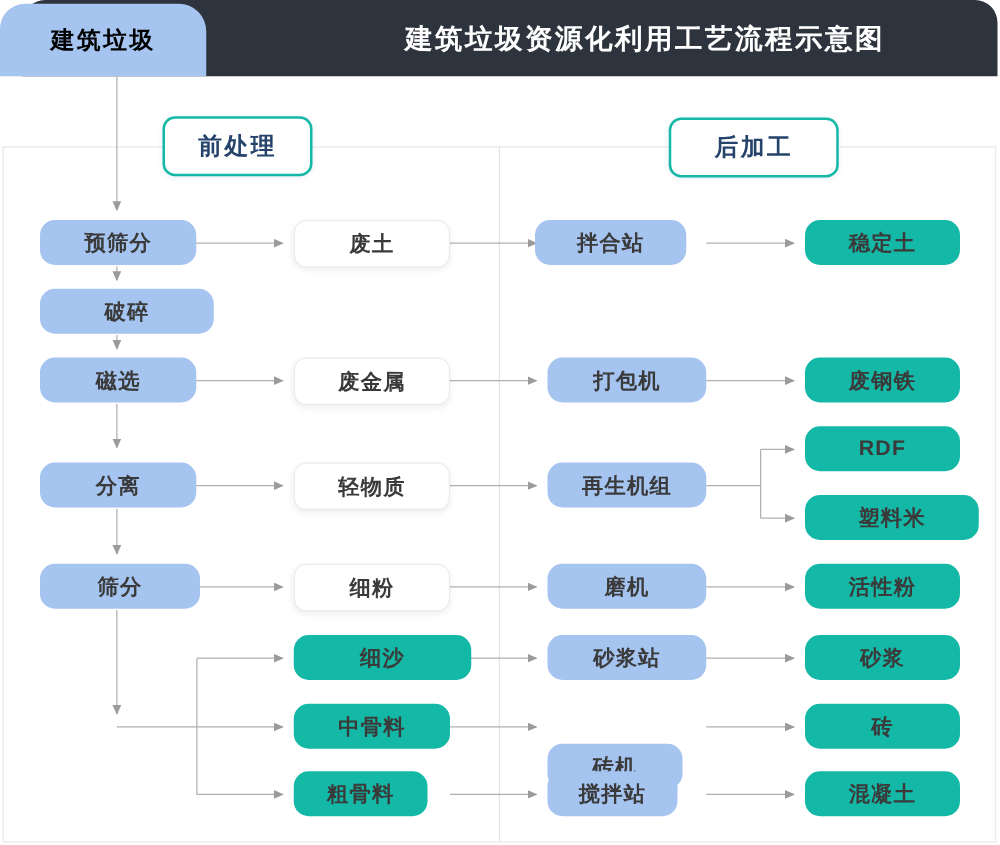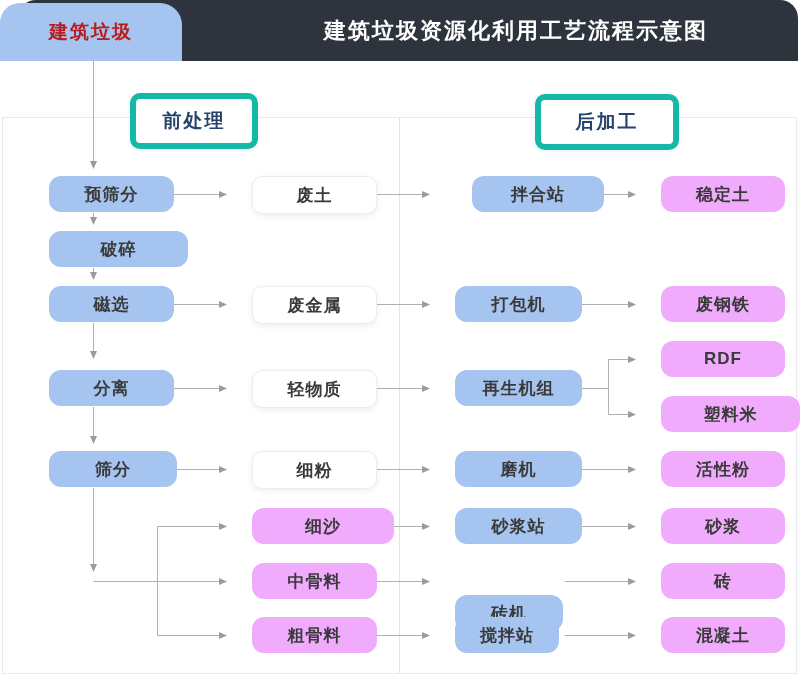--- a/index.html
+++ b/index.html
@@ -12,54 +12,54 @@
   .banner{
     position:absolute;left:18px;top:0;right:2px;height:61px;
     background:#2e343d;border-radius:18px 18px 0 0;
   }
   .banner-title{
     position:absolute;left:198px;top:0;width:600px;height:61px;
     display:flex;align-items:center;justify-content:center;
     color:#ffffff;font-size:22px;font-weight:bold;letter-spacing:2px;
   }
   .tab{
-    position:absolute;left:0;top:3px;width:182px;height:58px;
+    position:absolute;left:0;top:3px;width:165px;height:58px;
     background:#a5c4f0;border-radius:20px 22px 0 0;
     display:flex;align-items:center;justify-content:center;
-    color:#b91c1c;font-size:19px;font-weight:bold;letter-spacing:2px;
+    color:#000000;font-size:19px;font-weight:bold;letter-spacing:2px;
   }
   
   .frame{
     position:absolute;left:2px;top:117px;width:793px;height:555px;
     border:1px solid #e9e9ee;background:#ffffff;
   }
   .divider{
     position:absolute;left:399px;top:117px;width:1px;height:556px;
     background:#e3e3ee;
   }
   
   .badge{
     position:absolute;height:44px;background:#ffffff;
-    border:6px solid #14b8a6;border-radius:10px;
+    border:2px solid #14b8a6;border-radius:10px;
     display:flex;align-items:center;justify-content:center;
     color:#25436b;font-size:19px;font-weight:bold;letter-spacing:2px;
     box-shadow:0 1px 4px rgba(120,150,200,.15);z-index:5;
   }
   .badge.pre{left:130px;top:93px;width:116px;}
   .badge.post{left:535px;top:94px;width:132px;}
   
   svg.wires{position:absolute;left:0;top:0;z-index:1;}
   
   .node{
     position:absolute;height:36px;z-index:2;
     display:flex;align-items:center;justify-content:center;
-    font-size:17px;font-weight:bold;color:#3a3a3a;letter-spacing:1px;margin-left:17px;
+    font-size:17px;font-weight:bold;color:#3a3a3a;letter-spacing:1px;
   }
   .node.blue{background:#a5c4f0;border-radius:12px;}
-  .node.yellow{background:#f0abfc;border-radius:12px;}
+  .node.yellow{background:#14b8a6;border-radius:12px;}
   .node.white{
     background:#ffffff;border:1px solid #ececec;border-radius:10px;
     box-shadow:0 2px 6px rgba(0,0,0,.07);
   }
 </style>
 </head>
 <body>
 
 <div class="banner">
   <div class="banner-title">建筑垃圾资源化利用工艺流程示意图</div>
@@ -124,23 +124,23 @@
 <div class="node blue" style="left:32px;top:286px;width:125px">磁选</div>
 <div class="node blue" style="left:32px;top:370px;width:125px">分离</div>
 <div class="node blue" style="left:32px;top:451px;width:128px">筛分</div>
 
 <div class="node white" style="left:235px;top:176px;width:123px">废土</div>
 <div class="node white" style="left:235px;top:286px;width:123px">废金属</div>
 <div class="node white" style="left:235px;top:370px;width:123px">轻物质</div>
 <div class="node white" style="left:235px;top:451px;width:123px">细粉</div>
 <div class="node yellow" style="left:235px;top:508px;width:142px">细沙</div>
 <div class="node yellow" style="left:235px;top:563px;width:125px">中骨料</div>
-<div class="node yellow" style="left:235px;top:617px;width:125px">粗骨料</div>
+<div class="node yellow" style="left:235px;top:617px;width:107px">粗骨料</div>
 
-<div class="node blue" style="left:455px;top:176px;width:132px">拌合站</div>
+<div class="node blue" style="left:428px;top:176px;width:121px">拌合站</div>
 <div class="node blue" style="left:438px;top:286px;width:127px">打包机</div>
 <div class="node blue" style="left:438px;top:370px;width:127px">再生机组</div>
 <div class="node blue" style="left:438px;top:451px;width:127px">磨机</div>
 <div class="node blue" style="left:438px;top:508px;width:127px">砂浆站</div>
 <div class="node blue" style="left:438px;top:595px;width:108px">砖机</div>
 <div class="node blue" style="left:438px;top:617px;width:104px">搅拌站</div>
 
 <div class="node yellow" style="left:644px;top:176px;width:124px">稳定土</div>
 <div class="node yellow" style="left:644px;top:286px;width:124px">废钢铁</div>
 <div class="node yellow" style="left:644px;top:341px;width:124px">RDF</div>

